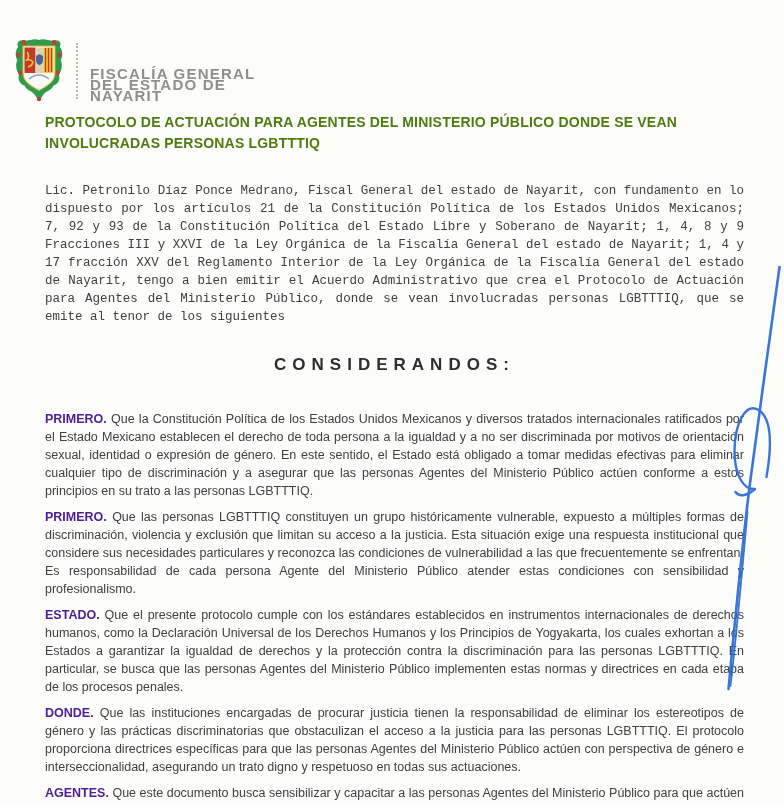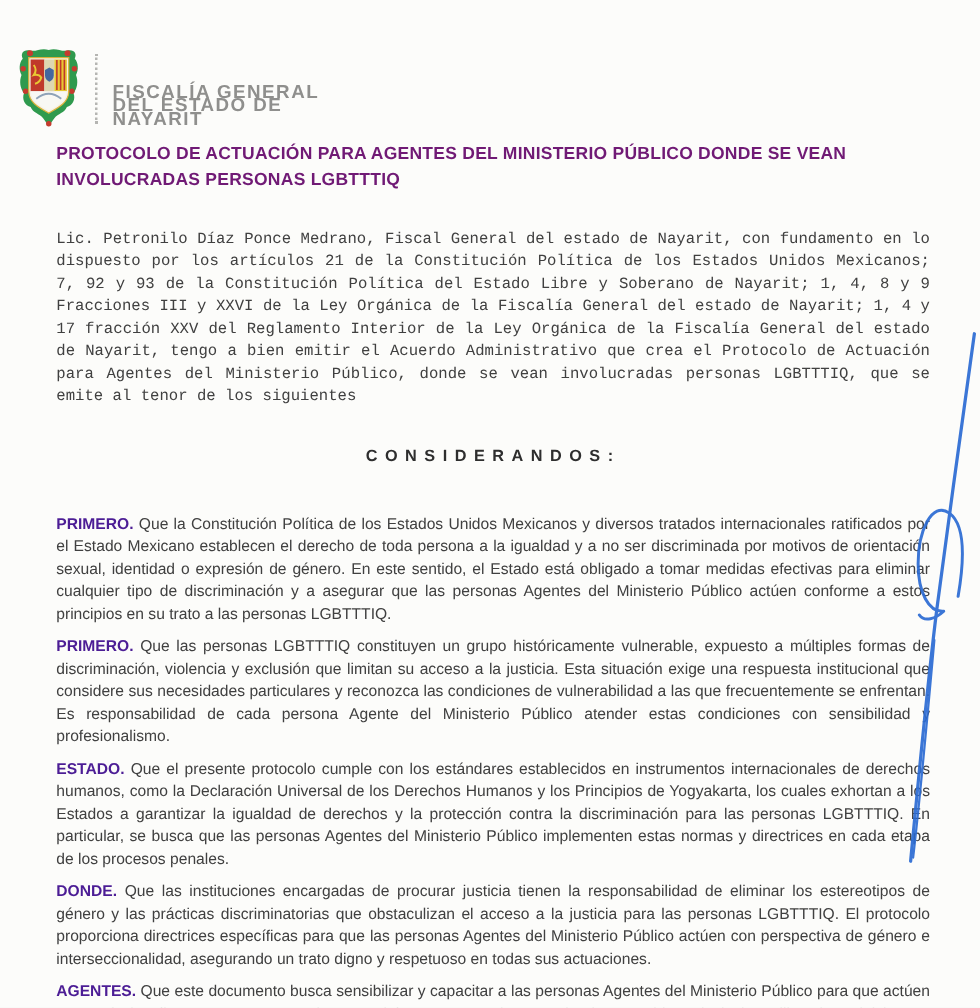--- a/index.html
+++ b/index.html
@@ -44,34 +44,34 @@
   .content {
     position: absolute;
     left: 45px;
     top: 112px;
     width: 699px;
   }
   .doc-title {
     font-size: 14px;
     font-weight: bold;
     line-height: 21px;
-    color: #701a75;
+    color: #4d7c0f;
     letter-spacing: 0.2px;
     margin-bottom: 28px;
   }
   .intro {
     font-size: 12.5px;
     line-height: 18px;
     text-align: justify;
     margin-bottom: 30px;
     font-family: Liberation Mono, monospace;
   }
   .section-heading {
     text-align: center;
-    font-size: 13px;
+    font-size: 17px;
     font-weight: bold;
     color: #2e2e2e;
     letter-spacing: 6px;
     line-height: 18px;
     margin-bottom: 36px;
   }
   .para {
     font-size: 12.5px;
     line-height: 18px;
     text-align: justify;

